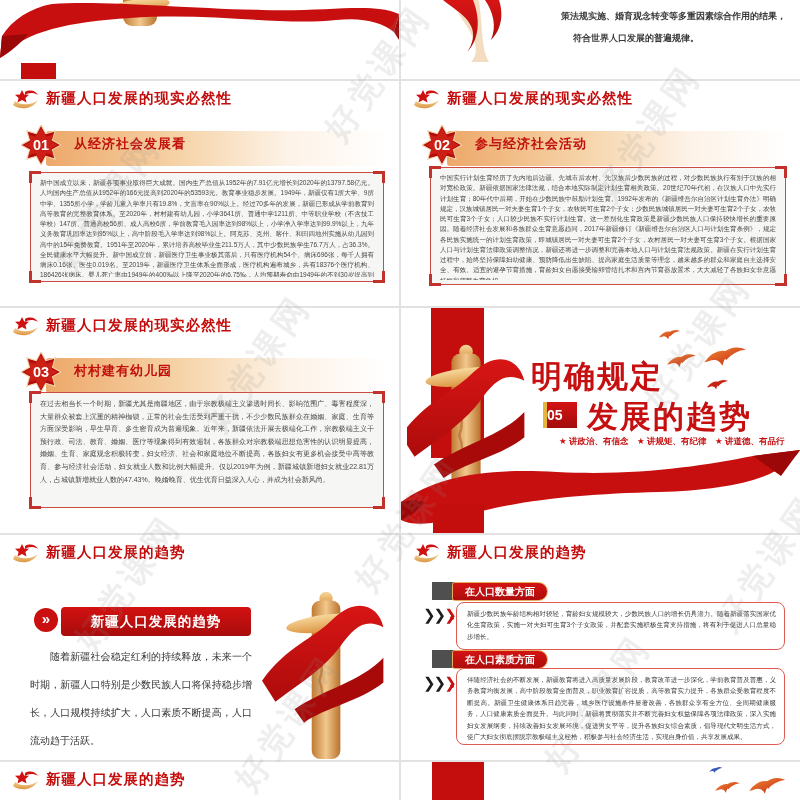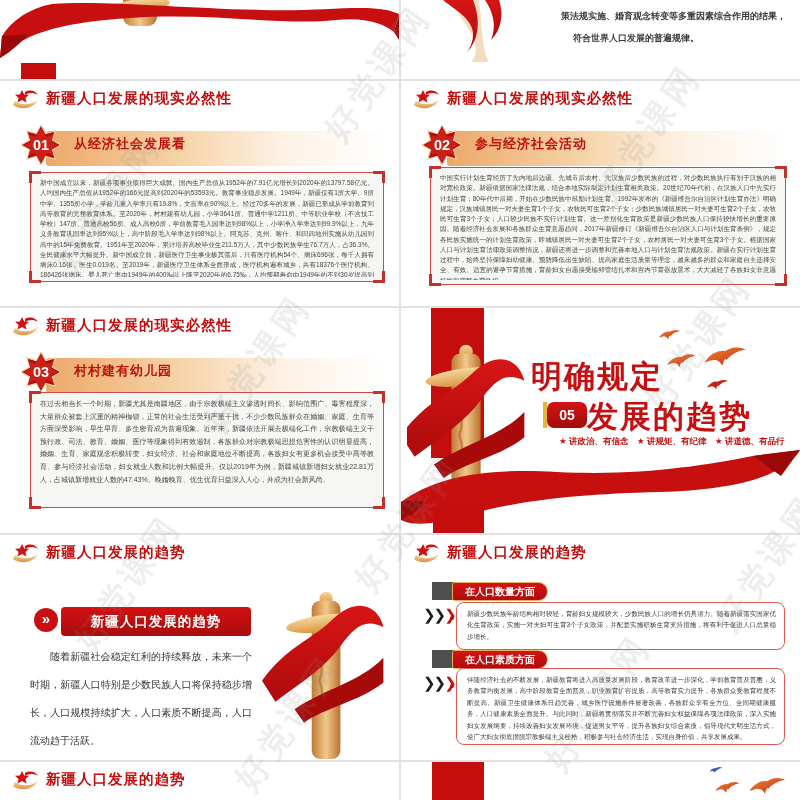--- a/index.html
+++ b/index.html
@@ -23,22 +23,22 @@
   .frame .ftext{position:absolute;left:9px;right:9px;top:5px;bottom:4px;font-size:6.5px;line-height:1.58;
                 color:#474747;text-align:justify;overflow:hidden;}
   .corner{position:absolute;width:9px;height:9px;border:0 solid #c2312b;}
   .c1{left:-2px;top:-2px;border-left-width:3px;border-top-width:3px;}
   .c2{right:-2px;top:-2px;border-right-width:3px;border-top-width:3px;}
   .c3{left:-2px;bottom:-2px;border-left-width:3px;border-bottom-width:3px;}
   .c4{right:-2px;bottom:-2px;border-right-width:3px;border-bottom-width:3px;}
   
   .bigtitle{position:absolute;font-family:"Liberation Serif","DejaVu Serif",serif;font-weight:bold;
             font-size:31px;color:#c60f10;letter-spacing:2px;white-space:nowrap;}
-  .numbox{position:absolute;width:40px;height:26px;background:linear-gradient(#d41414,#a30c0c);
-          color:#fff;font-weight:bold;font-size:14px;text-align:center;line-height:26px;border-radius:7px;}
+  .numbox{position:absolute;width:30px;height:26px;background:linear-gradient(#d41414,#a30c0c);
+          color:#fff;font-weight:bold;font-size:14px;text-align:left;line-height:26px;}
   .goldstrip{position:absolute;width:4px;height:26px;background:#e6b53c;}
   .slogan{position:absolute;font-size:8.5px;font-weight:bold;color:#c60f10;white-space:nowrap;}
   .redcol{position:absolute;background:#c40e0e;}
   
   .chevcircle{position:absolute;width:24px;height:24px;border-radius:50%;background:#c90f0f;color:#fff;
               font-weight:bold;font-size:15px;text-align:center;line-height:22px;}
   .banner{position:absolute;background:linear-gradient(#d31111,#a80c0c);border-radius:4px;color:#fff;
           font-weight:bold;font-size:13.5px;text-align:center;letter-spacing:1px;}
   .para10{position:absolute;font-size:10px;line-height:28px;color:#333;text-align:justify;text-indent:2em;}
   

